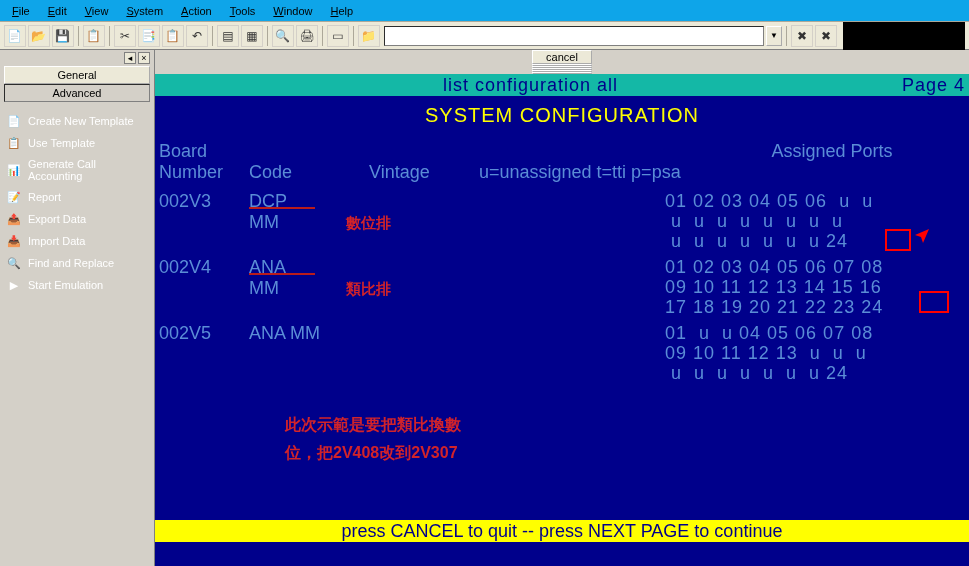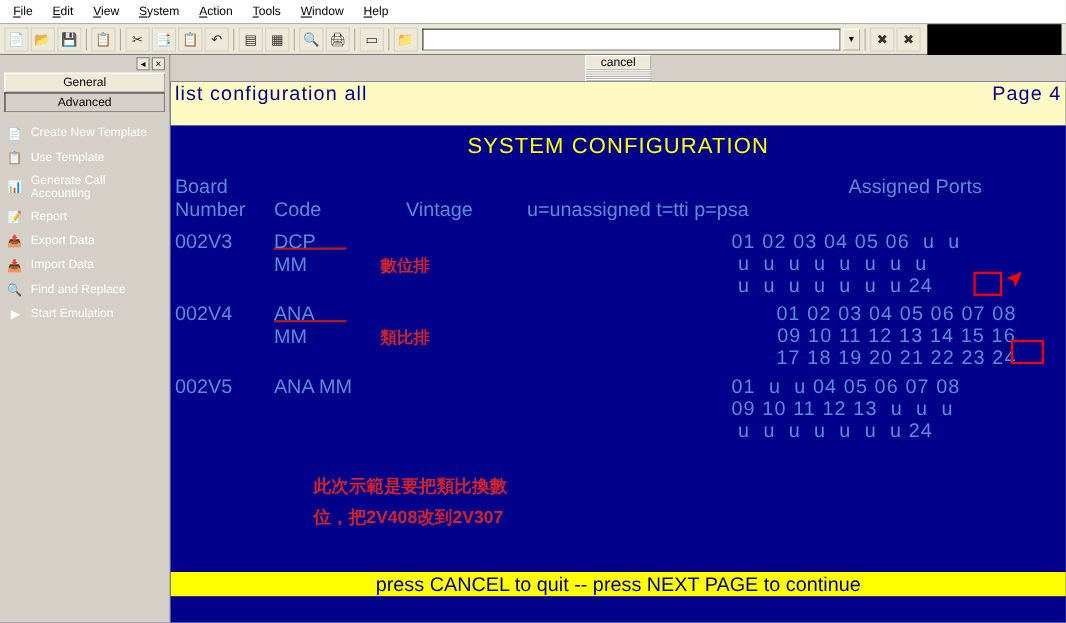--- a/index.html
+++ b/index.html
@@ -1,17 +1,17 @@
 <!DOCTYPE html>
 <html><head>
 <meta charset="utf-8">
 <style>
 * { margin:0; padding:0; box-sizing:border-box; font-family:"Microsoft Sans Serif","MS Sans Serif",Tahoma,sans-serif; }
 body { background:#d4d0c8; width:969px; height:566px; overflow:hidden; font-size:11px; }
-.menubar { background:#ffffff; border-bottom:1px solid #aca899; height:22px; display:flex; align-items:center; padding:0 4px; gap:2px; }
+.menubar { background:#0ea5e9; border-bottom:1px solid #aca899; height:22px; display:flex; align-items:center; padding:0 4px; gap:2px; }
 .menubar span { padding:2px 8px; cursor:default; }
 .menubar span u { text-decoration:underline; }
 .toolbar { background:#ece9d8; border-bottom:1px solid #808080; height:28px; display:flex; align-items:center; padding:0 4px; gap:2px; }
 .tbtn { width:22px; height:22px; border:1px solid #d4d0c8; display:flex; align-items:center; justify-content:center; font-size:12px; color:#333; }
 .tbtn.sep { width:0; border:none; border-left:1px solid #aca899; margin:0 2px; height:20px; }
 .addr { flex:0 0 380px; height:20px; background:#fff; border:1px inset #808080; margin-left:2px; }
 .addr-arrow { width:16px; height:20px; background:#ece9d8; border:1px outset #fff; display:flex; align-items:center; justify-content:center; font-size:8px; }
 .blackbox { background:#000; flex:1; height:28px; margin-left:4px; }
 .main { display:flex; height:calc(566px - 22px - 28px); }
 .sidebar { width:155px; background:#d4d0c8; border-right:1px solid #808080; display:flex; flex-direction:column; }
@@ -19,21 +19,21 @@
 .sidebar-close span { width:12px; height:12px; border:1px solid #808080; background:#ece9d8; display:flex; align-items:center; justify-content:center; font-size:9px; cursor:default; }
 .tabhdr { background:#ece9d8; border:1px outset #fff; text-align:center; padding:2px 0; font-size:11px; margin:0 4px; }
 .tabhdr.active { background:#d4d0c8; border:1px inset #808080; }
 .sidelist { background:#d4d0c8; flex:1; padding-top:8px; }
 .sideitem { color:#fff; padding:4px 6px; display:flex; align-items:center; gap:6px; font-size:11px; cursor:default; }
 .sideitem .sicon { width:16px; height:14px; display:flex; align-items:center; justify-content:center; font-size:11px; }
 .right { flex:1; display:flex; flex-direction:column; }
 .btnrow { background:#d4d0c8; height:24px; display:flex; align-items:center; padding:0 8px; gap:0;flex-direction:column; }
 .rowbtn { width:60px; height:20px; border:1px outset #fff; background:#ece9d8; font-size:11px; display:flex; align-items:center; justify-content:center; }
 .term { background:#00008b; flex:1; font-family:"Courier New",monospace; font-size:18px; color:#5b8dd6; position:relative; overflow:hidden; padding:0; }
-.term-line-yellow { background:#fef9c3; color:#00008b; padding:0 4px; height:40px; line-height:22px; display:flex; }
+.term-line-yellow { background:#14b8a6; color:#00008b; padding:0 4px; height:22px; line-height:22px; display:flex;text-align:center; }
 .term-title { color:#ffff00; text-align:center; margin-top:8px; font-size:20px; letter-spacing:1px; }
 .term-content { position:relative; height:calc(100% - 22px - 36px - 22px); }
 .hdr-row { display:flex; padding:0 4px; margin-top:14px; }
 .col-board { width:90px; }
 .col-type { width:220px; }
 .col-code { width:120px; }
 .col-vint { width:110px; text-align:left; }
 .col-ports { flex:1; text-align:left; }
 .data-block { padding:0 4px; margin-top:8px; }
 .data-row { display:flex; align-items:flex-start; margin-bottom:6px; }
@@ -177,21 +177,21 @@
             <div class="dports" style="white-space: pre;">01 02 03 04 05 06  u  u
  u  u  u  u  u  u  u  u
  u  u  u  u  u  u  u 24</div>
           </div>
           <div class="data-row">
             <div class="dboard">002V4</div>
             <div style="width:160px;">
               <span class="underline-red" style="width:66px;">ANA MM</span>
               <span class="red-label">類比排</span>
             </div>
-            <div class="dports" style="white-space: pre; text-align: center;">01 02 03 04 05 06 07 08
+            <div class="dports" style="white-space: pre;">01 02 03 04 05 06 07 08
 09 10 11 12 13 14 15 16
 17 18 19 20 21 22 23 24</div>
           </div>
           <div class="data-row">
             <div class="dboard">002V5</div>
             <div style="width:160px;">
               <span>ANA MM</span>
             </div>
             <div class="dports" style="white-space: pre;">01  u  u 04 05 06 07 08
 09 10 11 12 13  u  u  u

